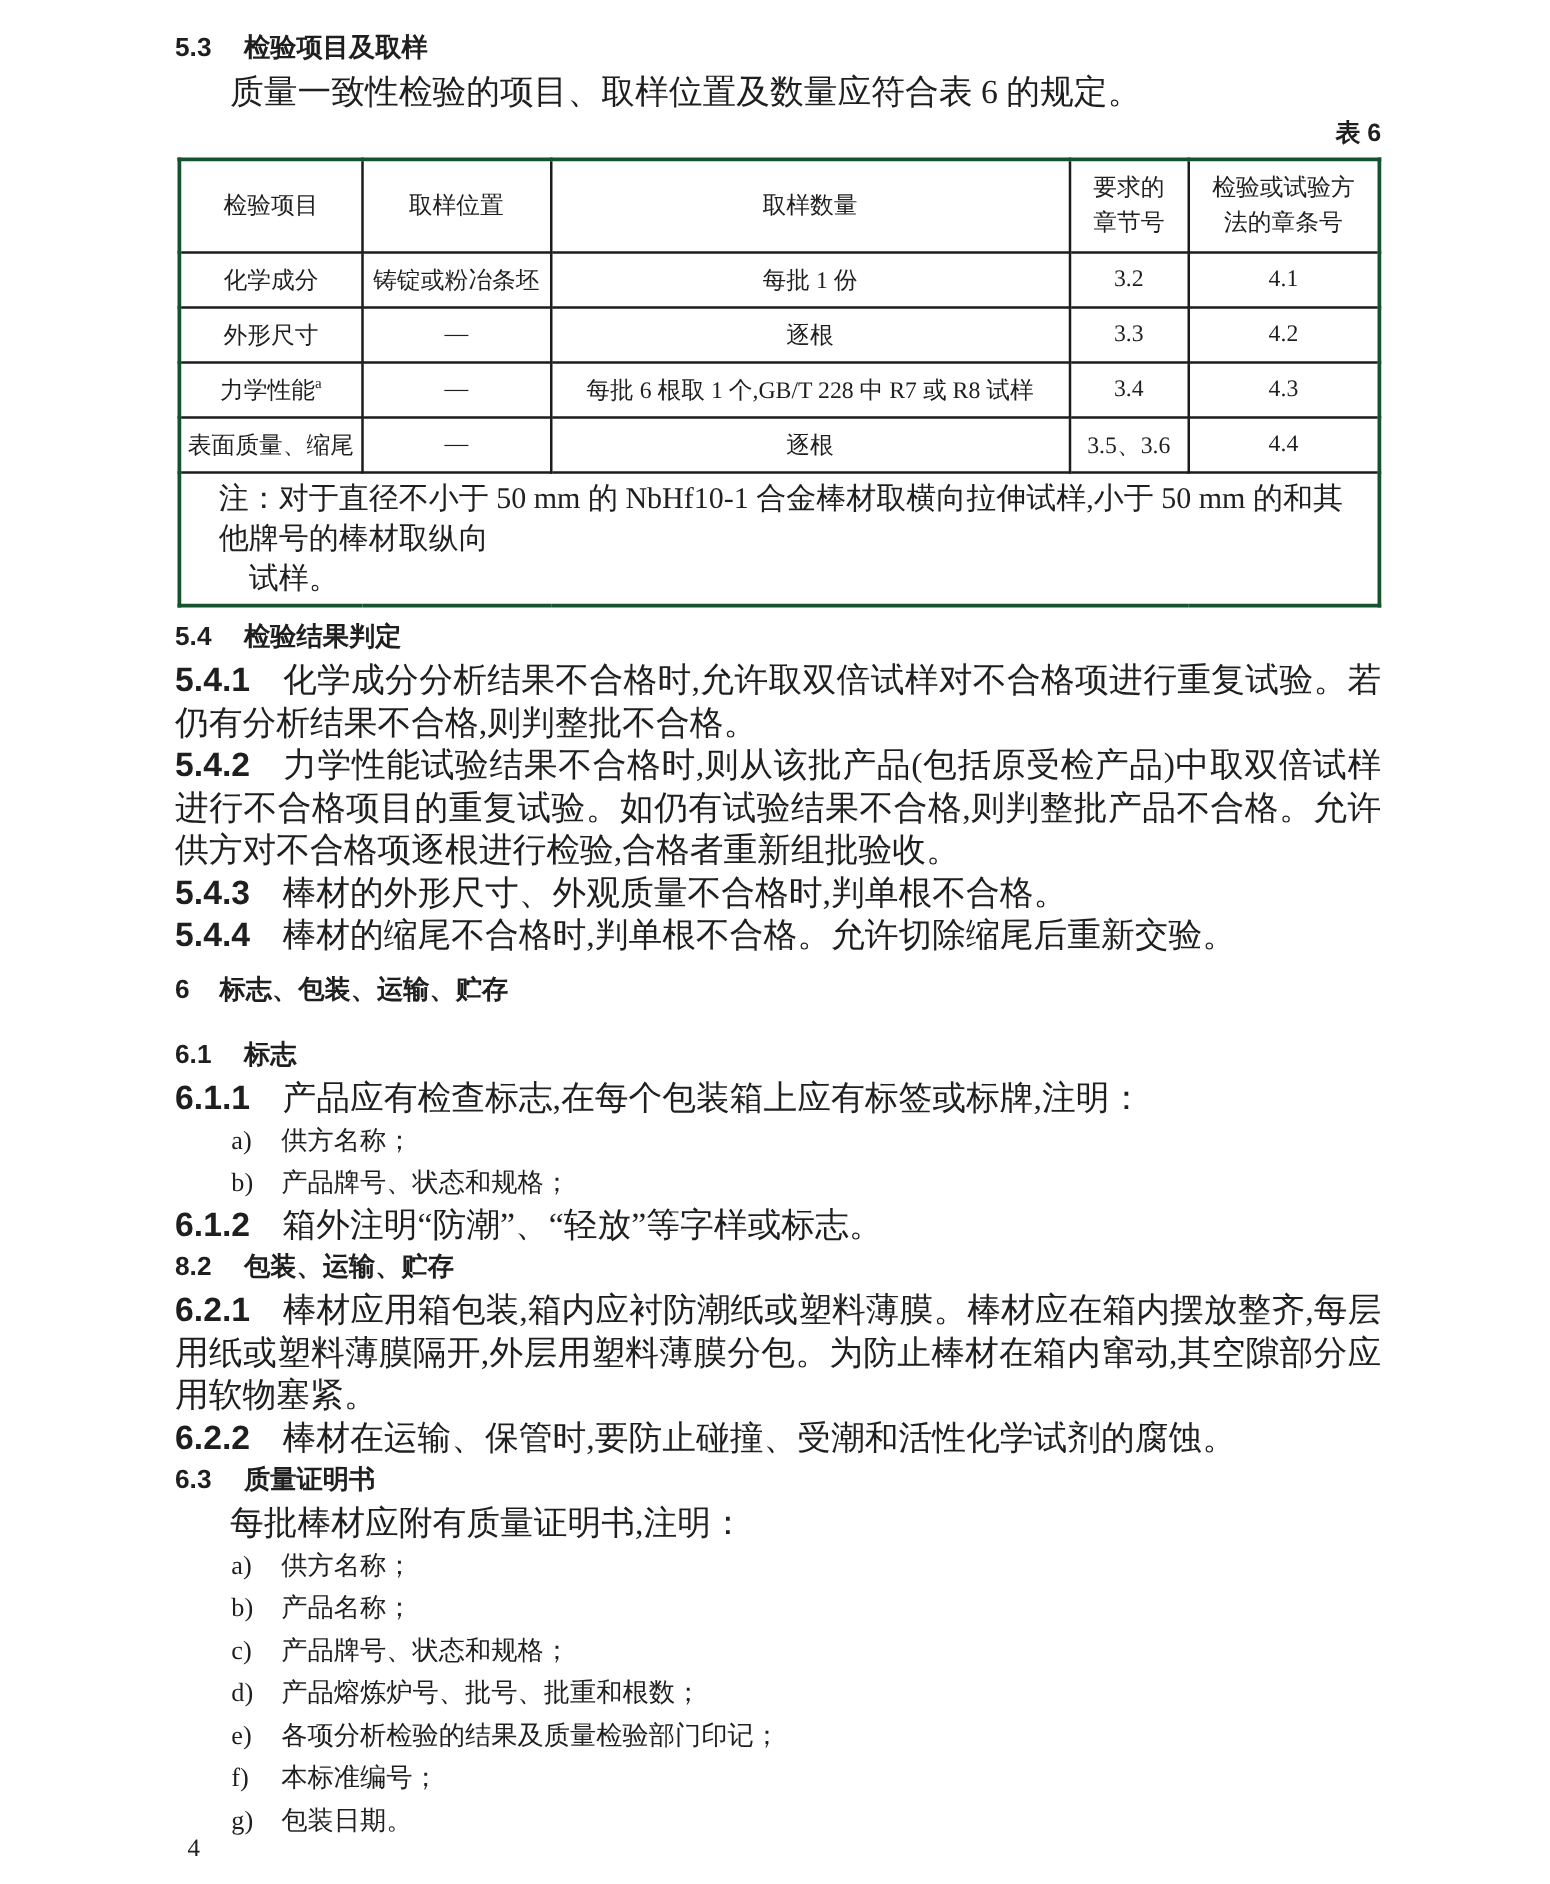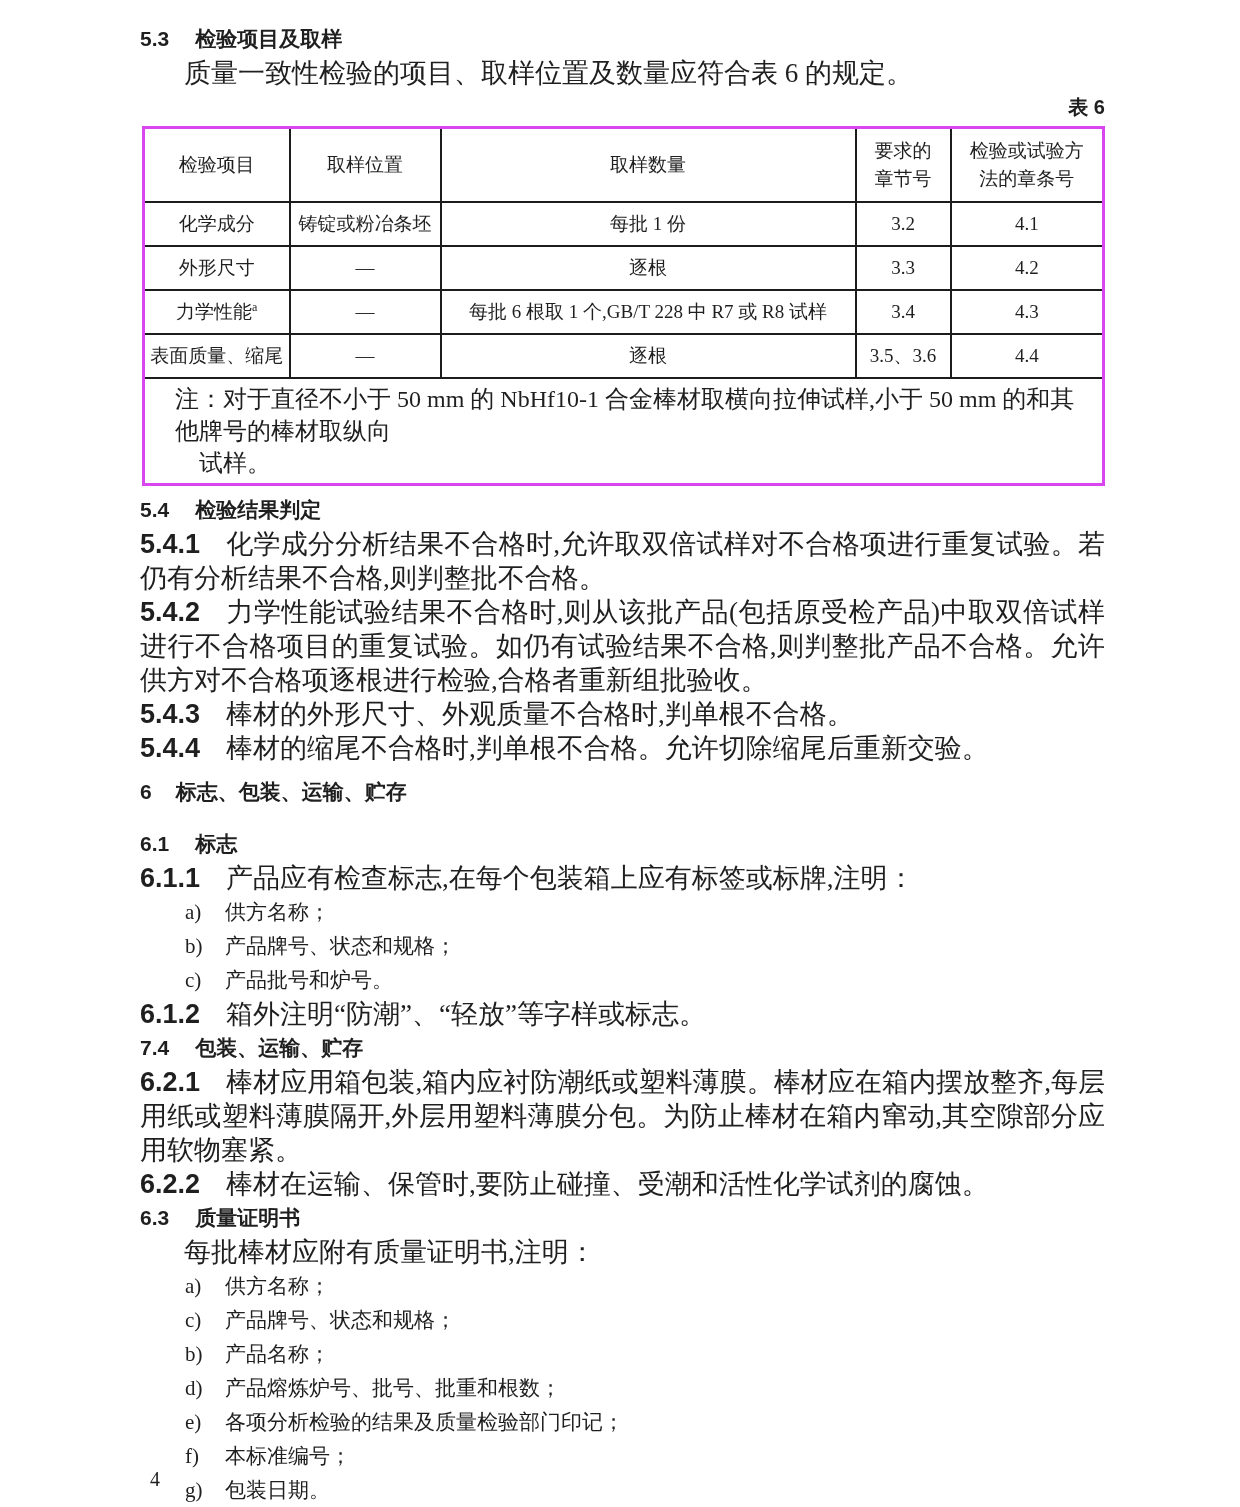--- a/index.html
+++ b/index.html
@@ -68,21 +68,21 @@
     margin-top:2px;
   }
 
   table.t6 {
     border-collapse:collapse;
     table-layout:fixed;
     width:960px;
     margin-left:2px;
     margin-top:4px;
     font-size:19px;
-    border:3px solid #d946ef;
+    border:3px solid #14532d;
   }
   .t6 th, .t6 td {
     border:2px solid #1c1c1c;
     text-align:center;
     vertical-align:middle;
     font-weight:normal;
     padding:0 4px;
   }
   .t6 thead th { height:72px; line-height:28px; }
   .t6 tbody td { height:42px; }
@@ -187,38 +187,37 @@
     <span class="hnum">6</span><span>标志、包装、运输、贮存</span>
   </div>
 
   <div class="h2">
     <span class="hnum">6.1</span><span>标志</span>
   </div>
   <p class="body"><span class="cnum">6.1.1</span><span>产品应有检查标志,在每个包装箱上应有标签或标牌,注明：</span></p>
 
   <div class="li"><span class="marker">a)</span><span>供方名称；</span></div>
   <div class="li"><span class="marker">b)</span><span>产品牌号、状态和规格；</span></div>
-  <div class="li"><span class="marker">c)</span><span>产品批号和炉号。</span></div>
 
   <p class="body"><span class="cnum">6.1.2</span><span>箱外注明“防潮”、“轻放”等字样或标志。</span></p>
 
   <div class="h2">
-    <span class="hnum">7.4</span><span>包装、运输、贮存</span>
+    <span class="hnum">8.2</span><span>包装、运输、贮存</span>
   </div>
   <p class="body"><span class="cnum">6.2.1</span><span>棒材应用箱包装,箱内应衬防潮纸或塑料薄膜。棒材应在箱内摆放整齐,每层用纸或塑料薄膜隔开,外层用塑料薄膜分包。为防止棒材在箱内窜动,其空隙部分应用软物塞紧。</span></p>
   <p class="body"><span class="cnum">6.2.2</span><span>棒材在运输、保管时,要防止碰撞、受潮和活性化学试剂的腐蚀。</span></p>
 
   <div class="h2">
     <span class="hnum">6.3</span><span>质量证明书</span>
   </div>
   <p class="body indent">每批棒材应附有质量证明书,注明：</p>
 
   <div class="li"><span class="marker">a)</span><span>供方名称；</span></div>
+  <div class="li"><span class="marker">b)</span><span>产品名称；</span></div>
   <div class="li"><span class="marker">c)</span><span>产品牌号、状态和规格；</span></div>
-  <div class="li"><span class="marker">b)</span><span>产品名称；</span></div>
   <div class="li"><span class="marker">d)</span><span>产品熔炼炉号、批号、批重和根数；</span></div>
   <div class="li"><span class="marker">e)</span><span>各项分析检验的结果及质量检验部门印记；</span></div>
   <div class="li"><span class="marker">f)</span><span>本标准编号；</span></div>
   <div class="li"><span class="marker">g)</span><span>包装日期。</span></div>
 
 </div>
 
 <div class="page-num">4</div>
 
 </body></html>

